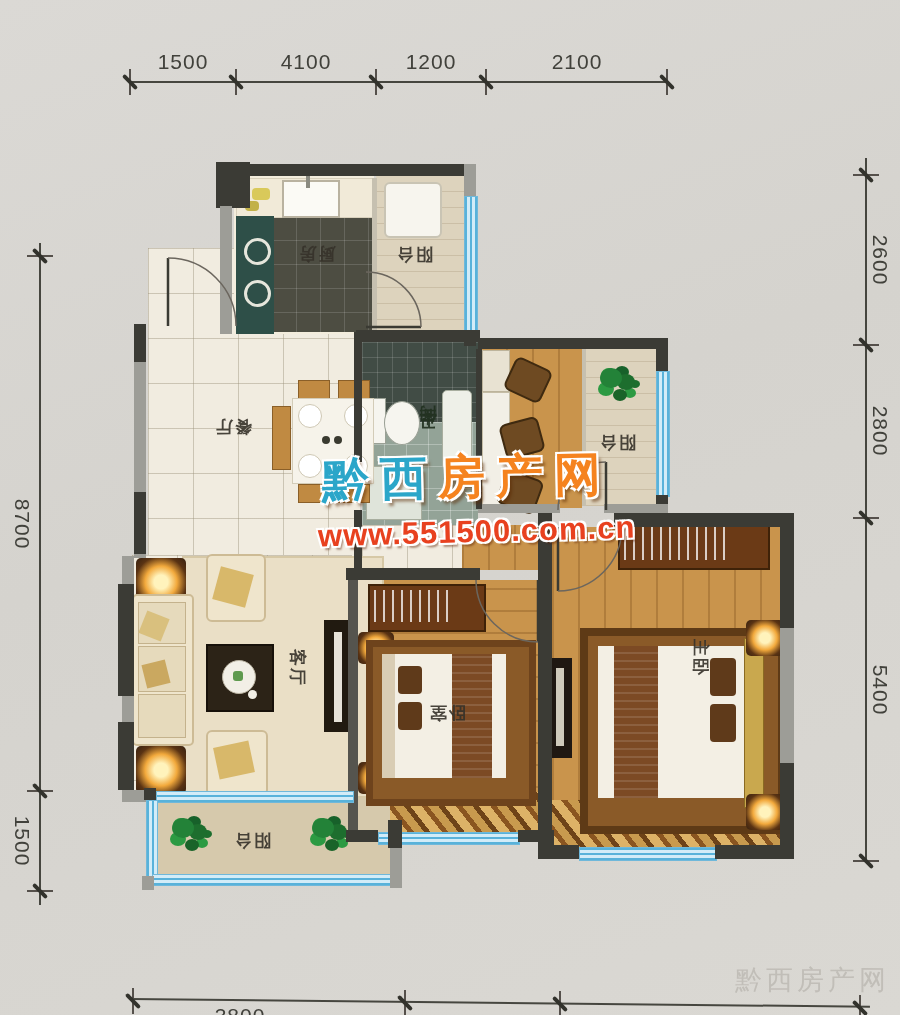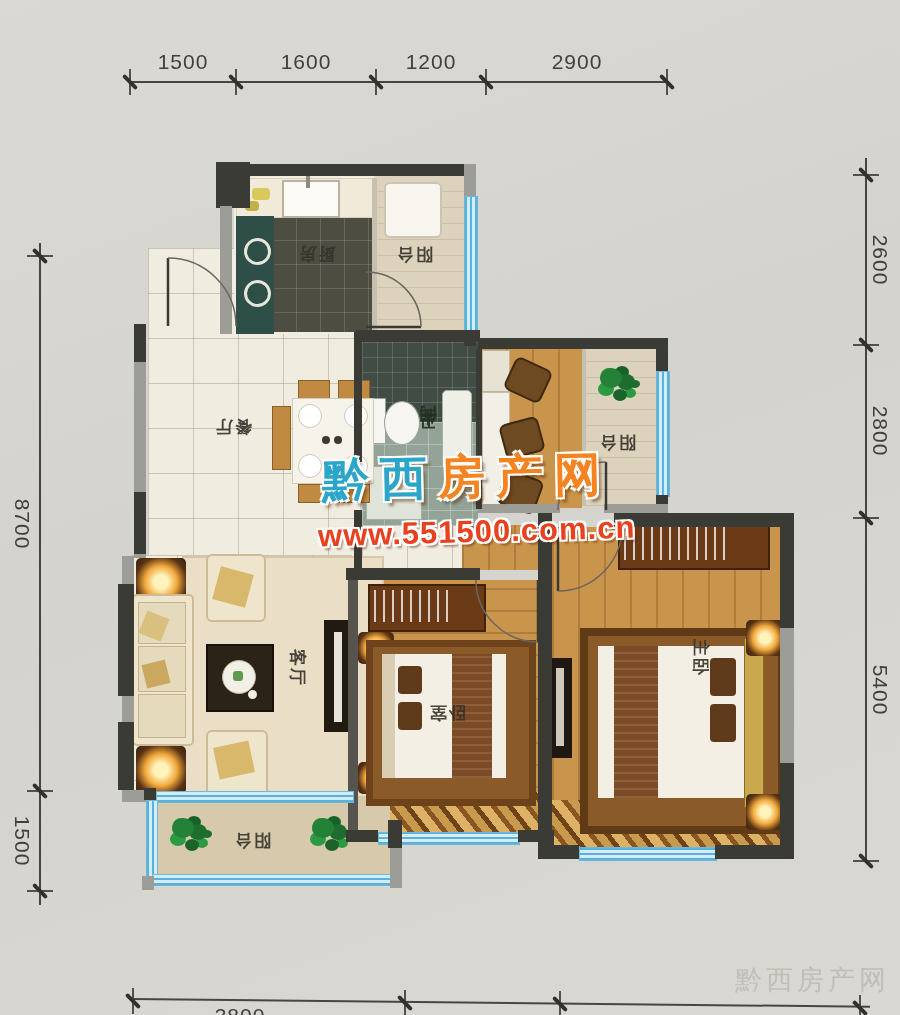--- a/index.html
+++ b/index.html
@@ -266,23 +266,23 @@
     <div class="tick" style="left:130px;top:82px"></div>
   <div class="stubv" style="left:236px;top:82px"></div>
     <div class="tick" style="left:236px;top:82px"></div>
   <div class="stubv" style="left:376px;top:82px"></div>
     <div class="tick" style="left:376px;top:82px"></div>
   <div class="stubv" style="left:486px;top:82px"></div>
     <div class="tick" style="left:486px;top:82px"></div>
   <div class="stubv" style="left:667px;top:82px"></div>
     <div class="tick" style="left:667px;top:82px"></div>
   <div class="dim" style="left:183px;top:62px">1500</div>
-  <div class="dim" style="left:306px;top:62px">1600</div>
+  <div class="dim" style="left:306px;top:62px">4100</div>
   <div class="dim" style="left:431px;top:62px">1200</div>
-  <div class="dim" style="left:577px;top:62px">2900</div>
+  <div class="dim" style="left:577px;top:62px">2100</div>
 
   <div class="dimline" style="left:865px;top:158px;width:2px;height:704px"></div>
   <div class="stubh" style="left:866px;top:175px"></div>
     <div class="tick" style="left:866px;top:175px"></div>
   <div class="stubh" style="left:866px;top:345px"></div>
     <div class="tick" style="left:866px;top:345px"></div>
   <div class="stubh" style="left:866px;top:518px"></div>
     <div class="tick" style="left:866px;top:518px"></div>
   <div class="stubh" style="left:866px;top:861px"></div>
     <div class="tick" style="left:866px;top:861px"></div>

